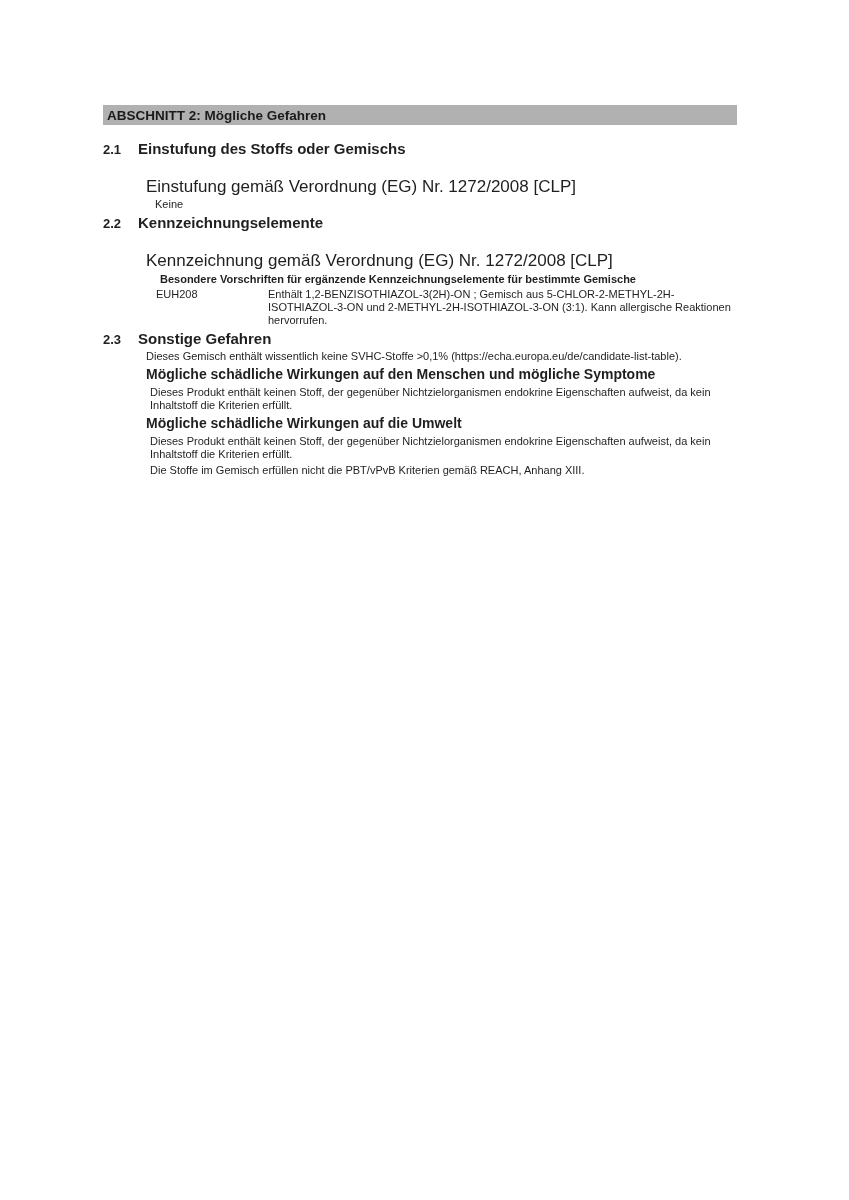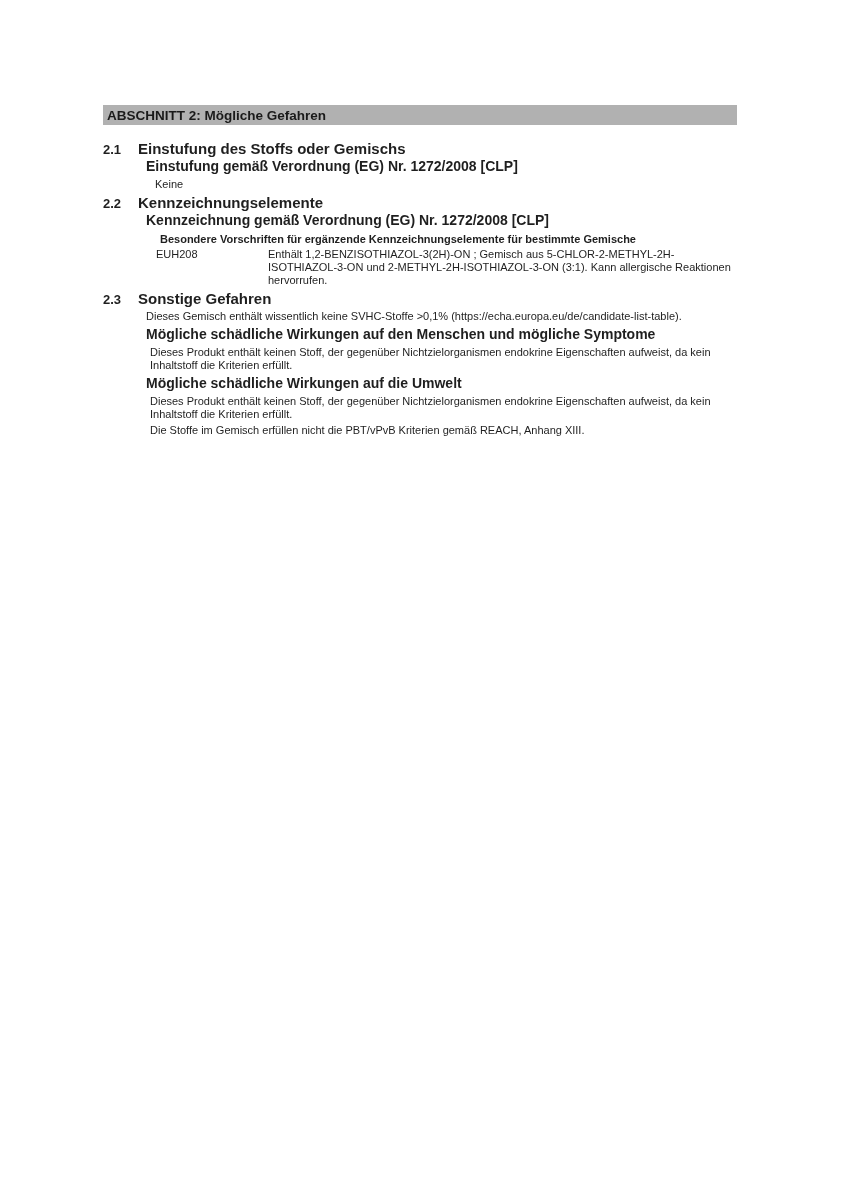--- a/index.html
+++ b/index.html
@@ -42,24 +42,25 @@
     line-height: 13px;
     padding-top: 3px;
   }
   .sec-body { flex: 1; min-width: 0; }
   .sec-title {
     font-size: 15px;
     font-weight: bold;
     line-height: 17px;
   }
   .sub-title {
-    font-size: 14px;
-    font-weight: bold;
+    font-size: 17px;
+    font-weight: normal;
     line-height: 19px;
     margin-left: 8px;
+    margin-top: 20px;
   }
   .bold-small {
     font-size: 11px;
     font-weight: bold;
     line-height: 14px;
     margin-left: 22px;
     margin-top: 2px;
   }
   .body-text {
     font-size: 11px;

